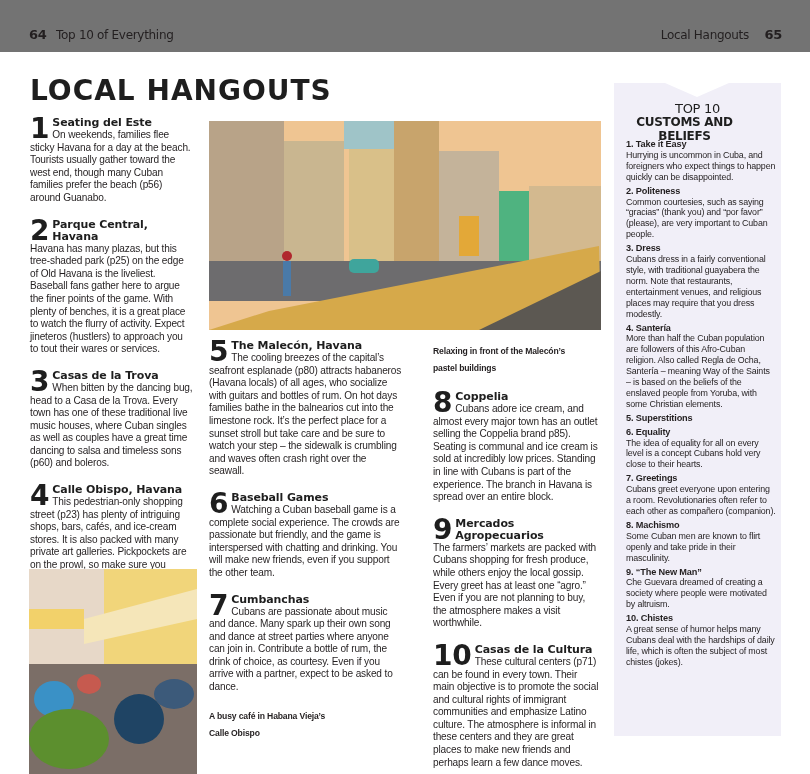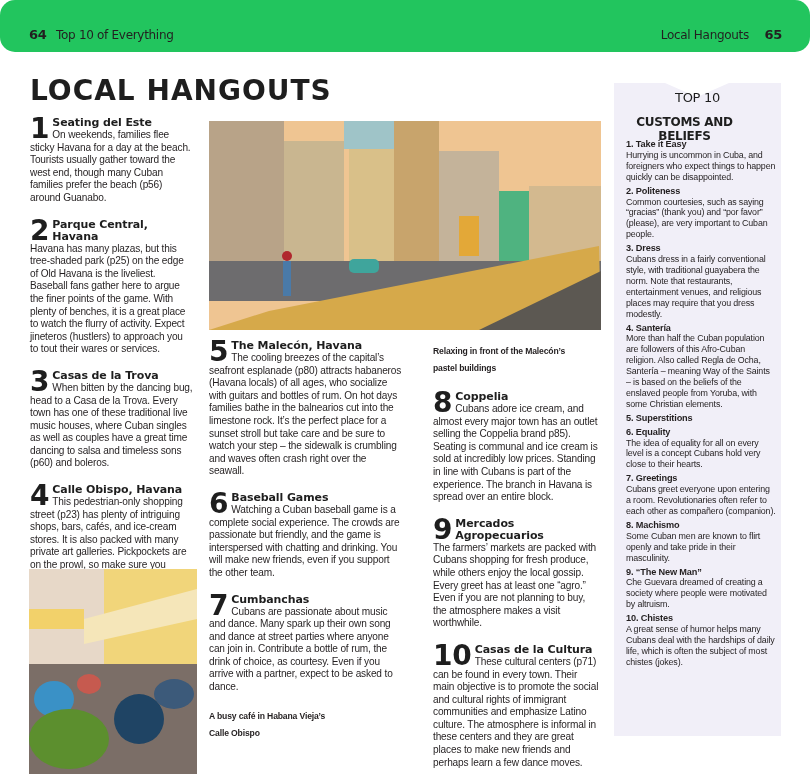--- a/index.html
+++ b/index.html
@@ -1,23 +1,22 @@
 <!DOCTYPE html>
 <html><head>
 <meta charset="utf-8">
 <style>
   * { box-sizing: border-box; margin: 0; padding: 0; }
   html, body { width: 810px; height: 774px; overflow: hidden; background: #ffffff; }
   body { font-family: "Liberation Sans", "DejaVu Sans", sans-serif; color: #231f20; position: relative; }
 
   .header {
     position: absolute; left: 0; top: 0; width: 810px; height: 52px;
-    background: #22c55e;
+    background: #737373;
     font-family: "DejaVu Sans", sans-serif;
-    border-radius: 15px;
   }
   .header .left { position: absolute; left: 29px; top: 27px; font-size: 12px; letter-spacing: -0.3px; }
   .header .right { position: absolute; right: 28px; top: 27px; font-size: 12px; letter-spacing: -0.3px; }
   .header .pnum { font-weight: bold; font-size: 13px; }
   .header .left .pnum { margin-right: 6px; }
   .header .right .pnum { margin-left: 12px; }
 
   .page-title {
     position: absolute; left: 30px; top: 74px;
     font-family: "DejaVu Sans", sans-serif; font-weight: bold;
@@ -50,21 +49,21 @@
 
   .sidebar {
     position: absolute; left: 614px; top: 83px; width: 167px; height: 653px;
     background: #f1eff8;
   }
   .sidebar-notch {
     position: absolute; left: 665px; top: 83px; width: 0; height: 0;
     border-left: 32px solid transparent; border-right: 32px solid transparent;
     border-top: 14px solid #ffffff;
   }
-  .sb-head1 { position: absolute; left: 614px; top: 90px; width: 167px; text-align: center;
+  .sb-head1 { position: absolute; left: 614px; top: 101px; width: 167px; text-align: center;
     font-family: "DejaVu Sans", sans-serif; font-size: 13px; letter-spacing: -0.3px; color: #1e1e1e; }
   .sb-head2 { position: absolute; left: 614px; top: 115px; width: 141px; text-align: center;
     font-family: "DejaVu Sans", sans-serif; font-weight: bold; font-size: 12px; letter-spacing: -0.3px; color: #1e1e1e; }
   .sb-list { position: absolute; left: 626px; top: 139px; width: 150px; font-size: 8.9px; line-height: 10.9px; letter-spacing: -0.15px; }
   .sb-item { margin-bottom: 3px; }
   .sb-item .t { font-weight: bold; font-size: 9.2px; display: block; }
 </style>
 </head>
 <body>
 

